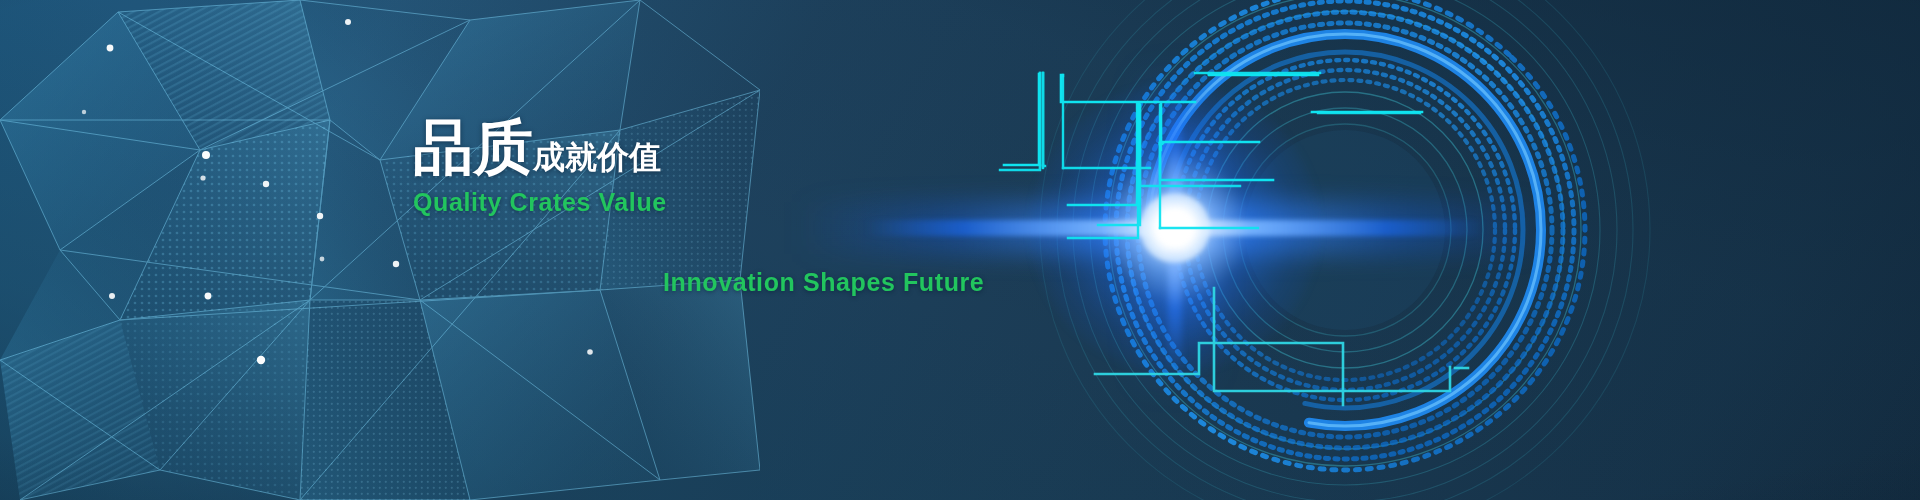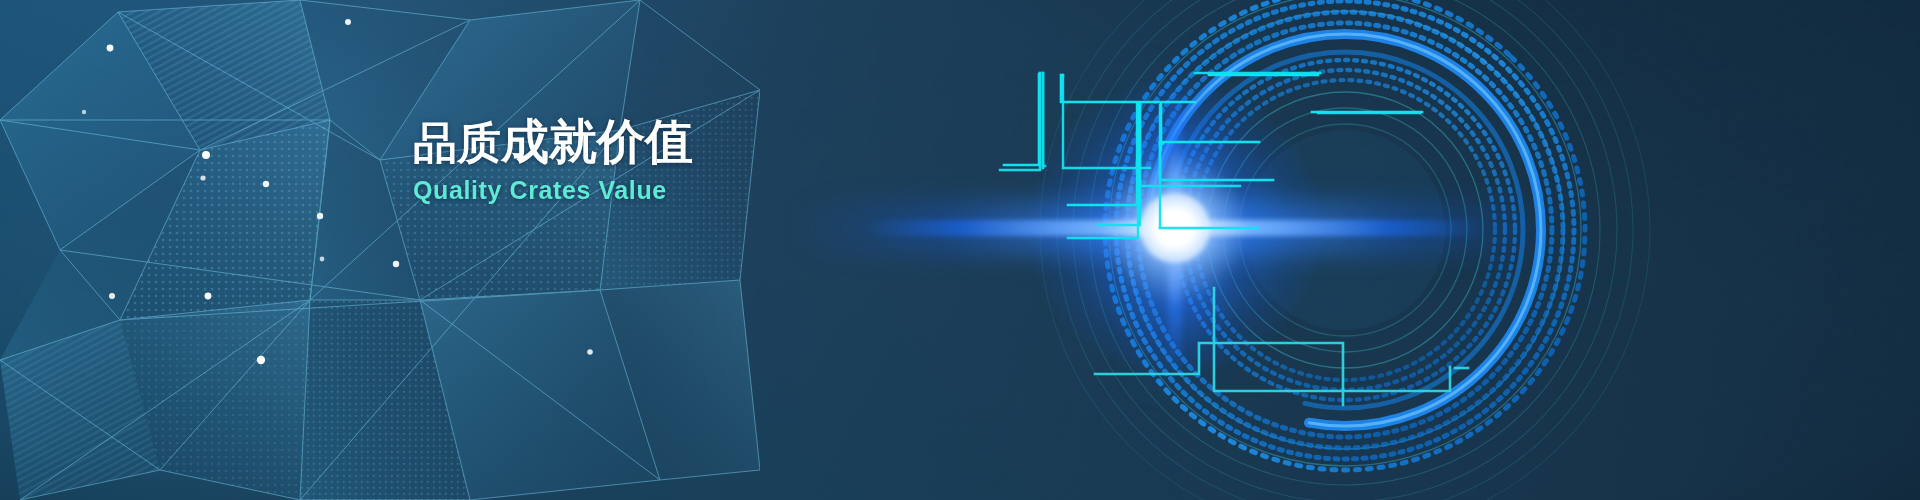--- a/index.html
+++ b/index.html
@@ -111,33 +111,33 @@
   
   .copy{position:absolute;z-index:30;}
   .copy .cn{
     margin:0;
     line-height:1;
     white-space:nowrap;
     color:#ffffff;
     text-shadow:0 1px 5px rgba(6,26,48,0.60);
   }
   .copy .cn .lead{
-    font-size:44px;
+    font-size:60px;
     font-weight:bold;
     letter-spacing:0px;
   }
   .copy .cn .rest{
-    font-size:48px;
+    font-size:32px;
     font-weight:bold;
     letter-spacing:0px;
   }
   .copy .en{
     margin:10px 0 0 0;
     white-space:nowrap;
-    color:#5eead4;
+    color:#22c55e;
     font-size:25px;
     font-weight:bold;
     letter-spacing:0.6px;
     text-shadow:0 1px 4px rgba(6,26,48,0.55);
   }
 
   #copy-quality{left:413px;top:118px;}
   #copy-innovation{left:663px;top:258px;}
 </style>
 </head>
@@ -363,15 +363,16 @@
   </div>
 
   <div class="vignette"></div>
 
   <div class="copy" id="copy-quality">
     <p class="cn"><span class="lead">品质</span><span class="rest">成就价值</span></p>
     <p class="en">Quality Crates Value</p>
   </div>
 
   <div class="copy" id="copy-innovation">
+    <p class="en">Innovation Shapes Future</p>
   </div>
 
 </div>
 
 </body></html>

